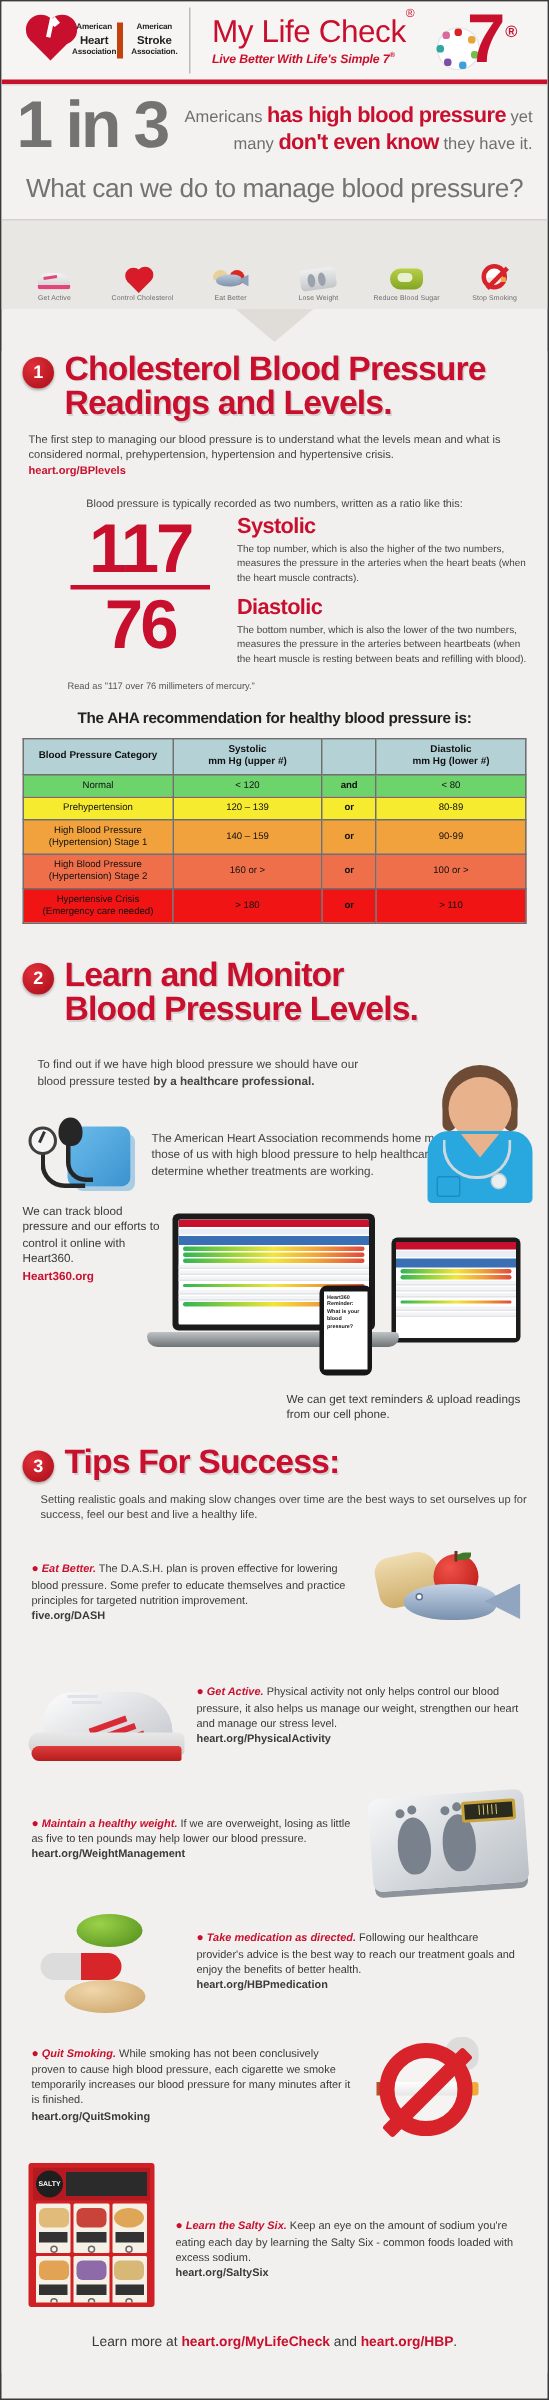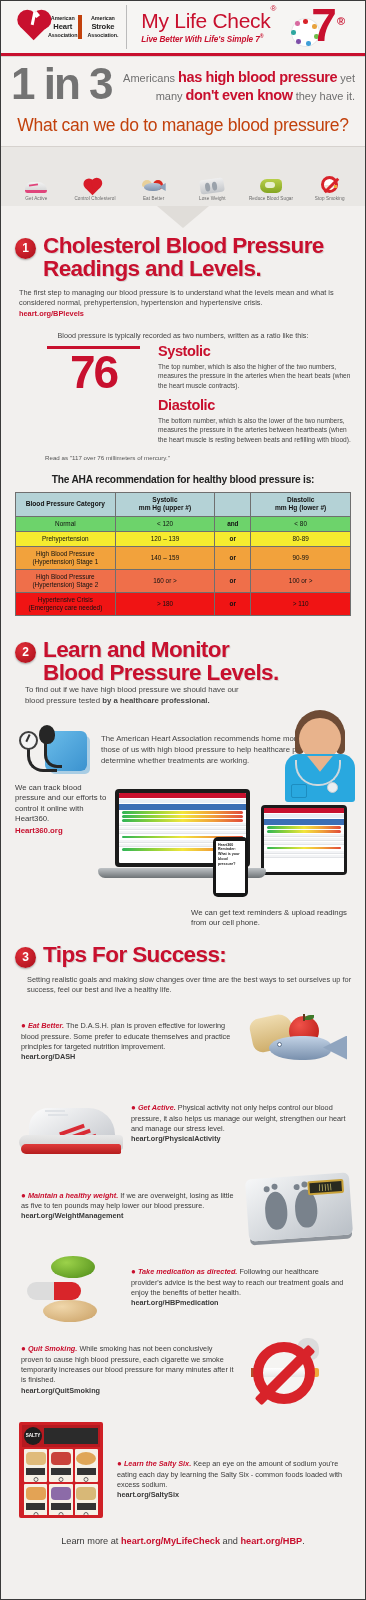--- a/index.html
+++ b/index.html
@@ -118,21 +118,21 @@
   .stat-line {
     font-size: 11px; color: #6f6f6f; line-height: 1.25; text-align: right;
   }
   .stat-line.l2 { text-align: right; }
   .stat-line b {
     color: #c8102e; font-size: 14.5px; font-weight: bold; letter-spacing: -0.4px;
   }
 
   
   .question {
-    font-size: 17.5px; color: #c2410c; text-align: center;
+    font-size: 17.5px; color: #737373; text-align: center;
     padding: 8px 8px 10px 8px; letter-spacing: -0.3px;
     background: #f4f2f0;
   }
 
   
   .icon-row {
     background: #e9e7e4;
     border-top: 1px solid #d6d2ce;
     display: flex; justify-content: space-between; align-items: flex-end;
     padding: 6px 6px 4px 6px; position: relative; height: 60px;
@@ -538,20 +538,21 @@
     </div>
     <div class="body-txt p-intro">
       <span>The first step to managing our blood pressure is to understand what the levels mean and what is considered normal, prehypertension, hypertension and hypertensive crisis.</span>
       <div class="link">heart.org/BPlevels</div>
     </div>
 
     <div class="ratio-wrap">
       <div class="ratio-lead">Blood pressure is typically recorded as two numbers, written as a ratio like this:</div>
       <div class="ratio-grid">
         <div class="ratio-nums">
+          <div class="ratio-num">117</div>
           <div class="ratio-bar"></div>
           <div class="ratio-num">76</div>
         </div>
         <div class="ratio-side">
           <div class="ratio-h">Systolic</div>
           <div class="ratio-p">The top number, which is also the higher of the two numbers, measures the pressure in the arteries when the heart beats (when the heart muscle contracts).</div>
           <div class="ratio-h">Diastolic</div>
           <div class="ratio-p">The bottom number, which is also the lower of the two numbers, measures the pressure in the arteries between heartbeats (when the heart muscle is resting between beats and refilling with blood).</div>
         </div>
       </div>
@@ -618,21 +619,21 @@
         <div class="hair3"></div>
       <div class="head"></div>
         <div class="neck"></div>
       <div class="body"></div>
         <div class="vee"></div>
       <div class="stetho"></div>
         <div class="stbell"></div>
         <div class="pocket"></div>
     </div>
 
-    <div class="body-txt" style="width:225px;margin:0 0 0 10px;font-size:7.8px;">
+    <div class="body-txt" style="width:225px;margin:20px 0 0 10px;font-size:7.8px;">
       <span>To find out if we have high blood pressure we should have our blood pressure tested </span><b>by a healthcare professional.</b>
     </div>
 
     <div class="row-flex" style="margin-top:14px;">
       <div class="cuff2">
         <div class="pad"></div>
           <div class="t1"></div>
           <div class="t2"></div>
         <div class="bulb"></div>
           <div class="gauge"></div>
@@ -705,21 +706,21 @@
     </div>
     <div class="body-txt" style="margin:7px 0 0 12px;width:330px;">Setting realistic goals and making slow changes over time are the best ways to set ourselves up for success, feel our best and live a healthy life.</div>
 
     <div class="tip">
       <div class="tip-txt" style="padding-left:6px;">
         <div class="tip-body">
           <span class="tip-bullet">●</span>
           <span class="tip-title">Eat Better.</span>
           <span>The D.A.S.H. plan is proven effective for lowering blood pressure. Some prefer to educate themselves and practice principles for targeted nutrition improvement.</span>
         </div>
-        <div class="tip-body link">heart.org/DASH</div>
+        <div class="tip-body link">five.org/DASH</div>
       </div>
       <div class="tip-art">
         <div class="art-fish">
           <div class="bread"></div>
             <div class="apple"></div>
             <div class="stem"></div>
             <div class="leaf"></div>
           <div class="fbody"></div>
             <div class="ftail"></div>
             <div class="feye"></div>

